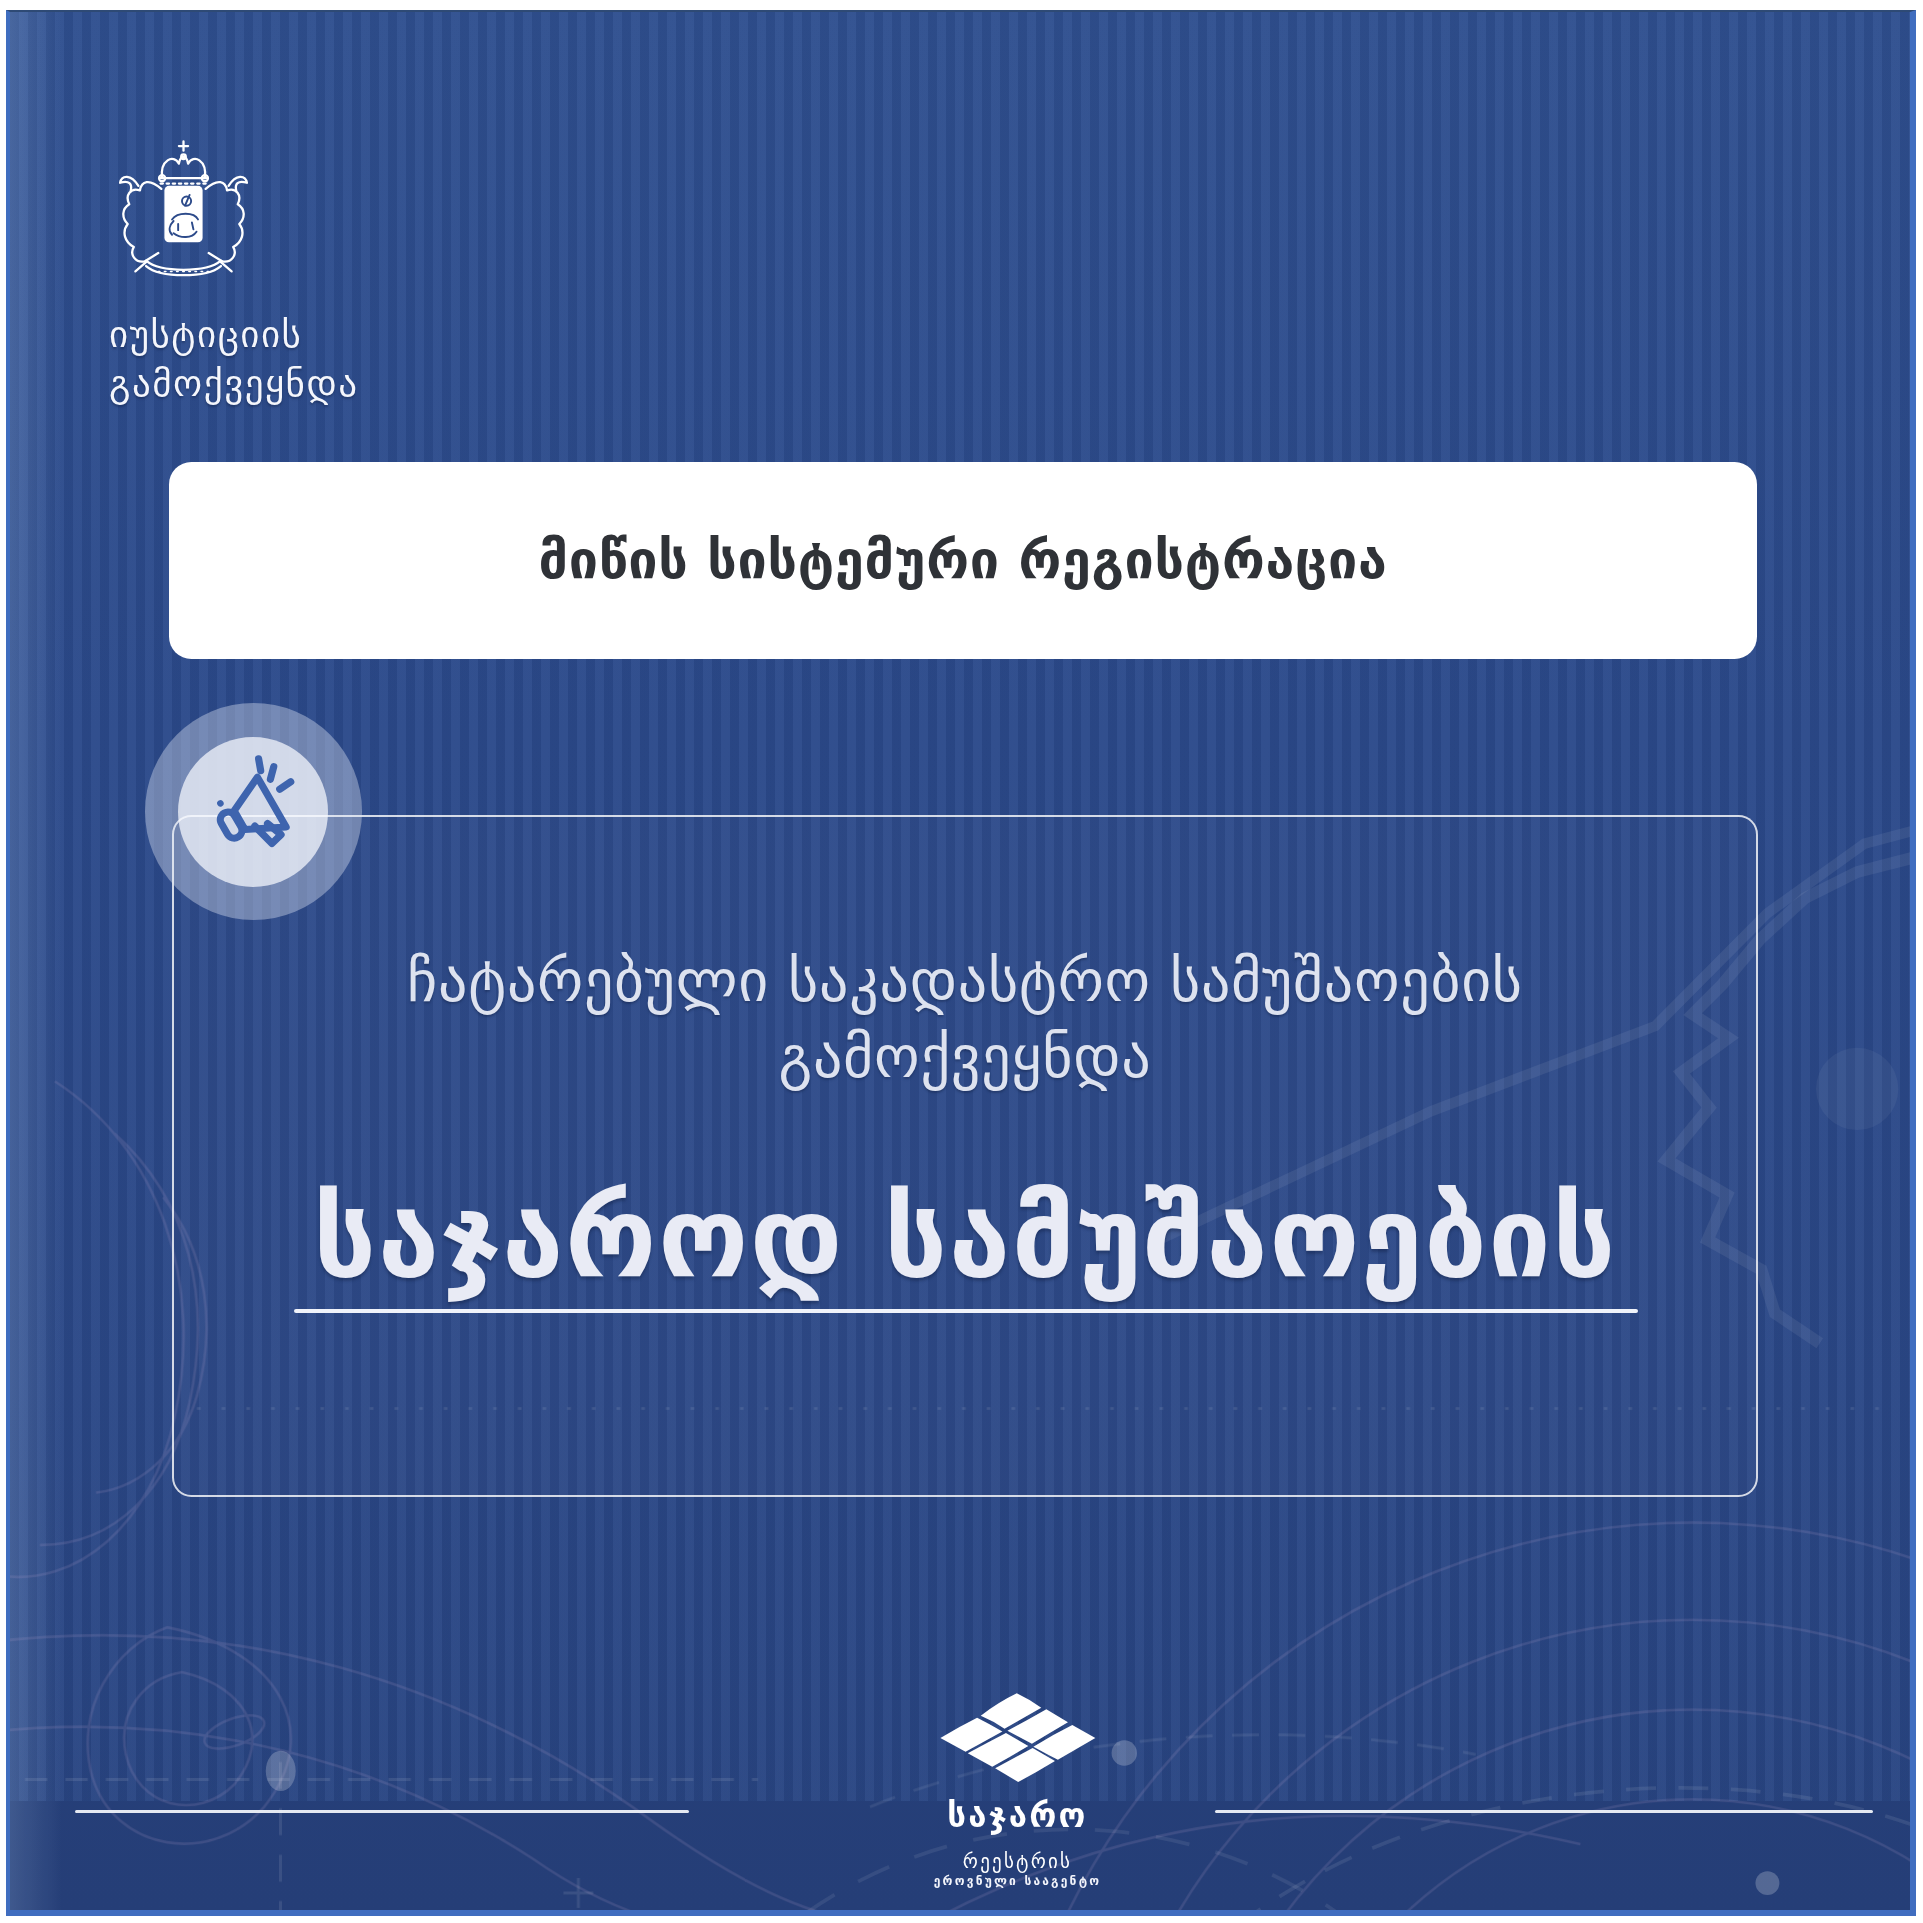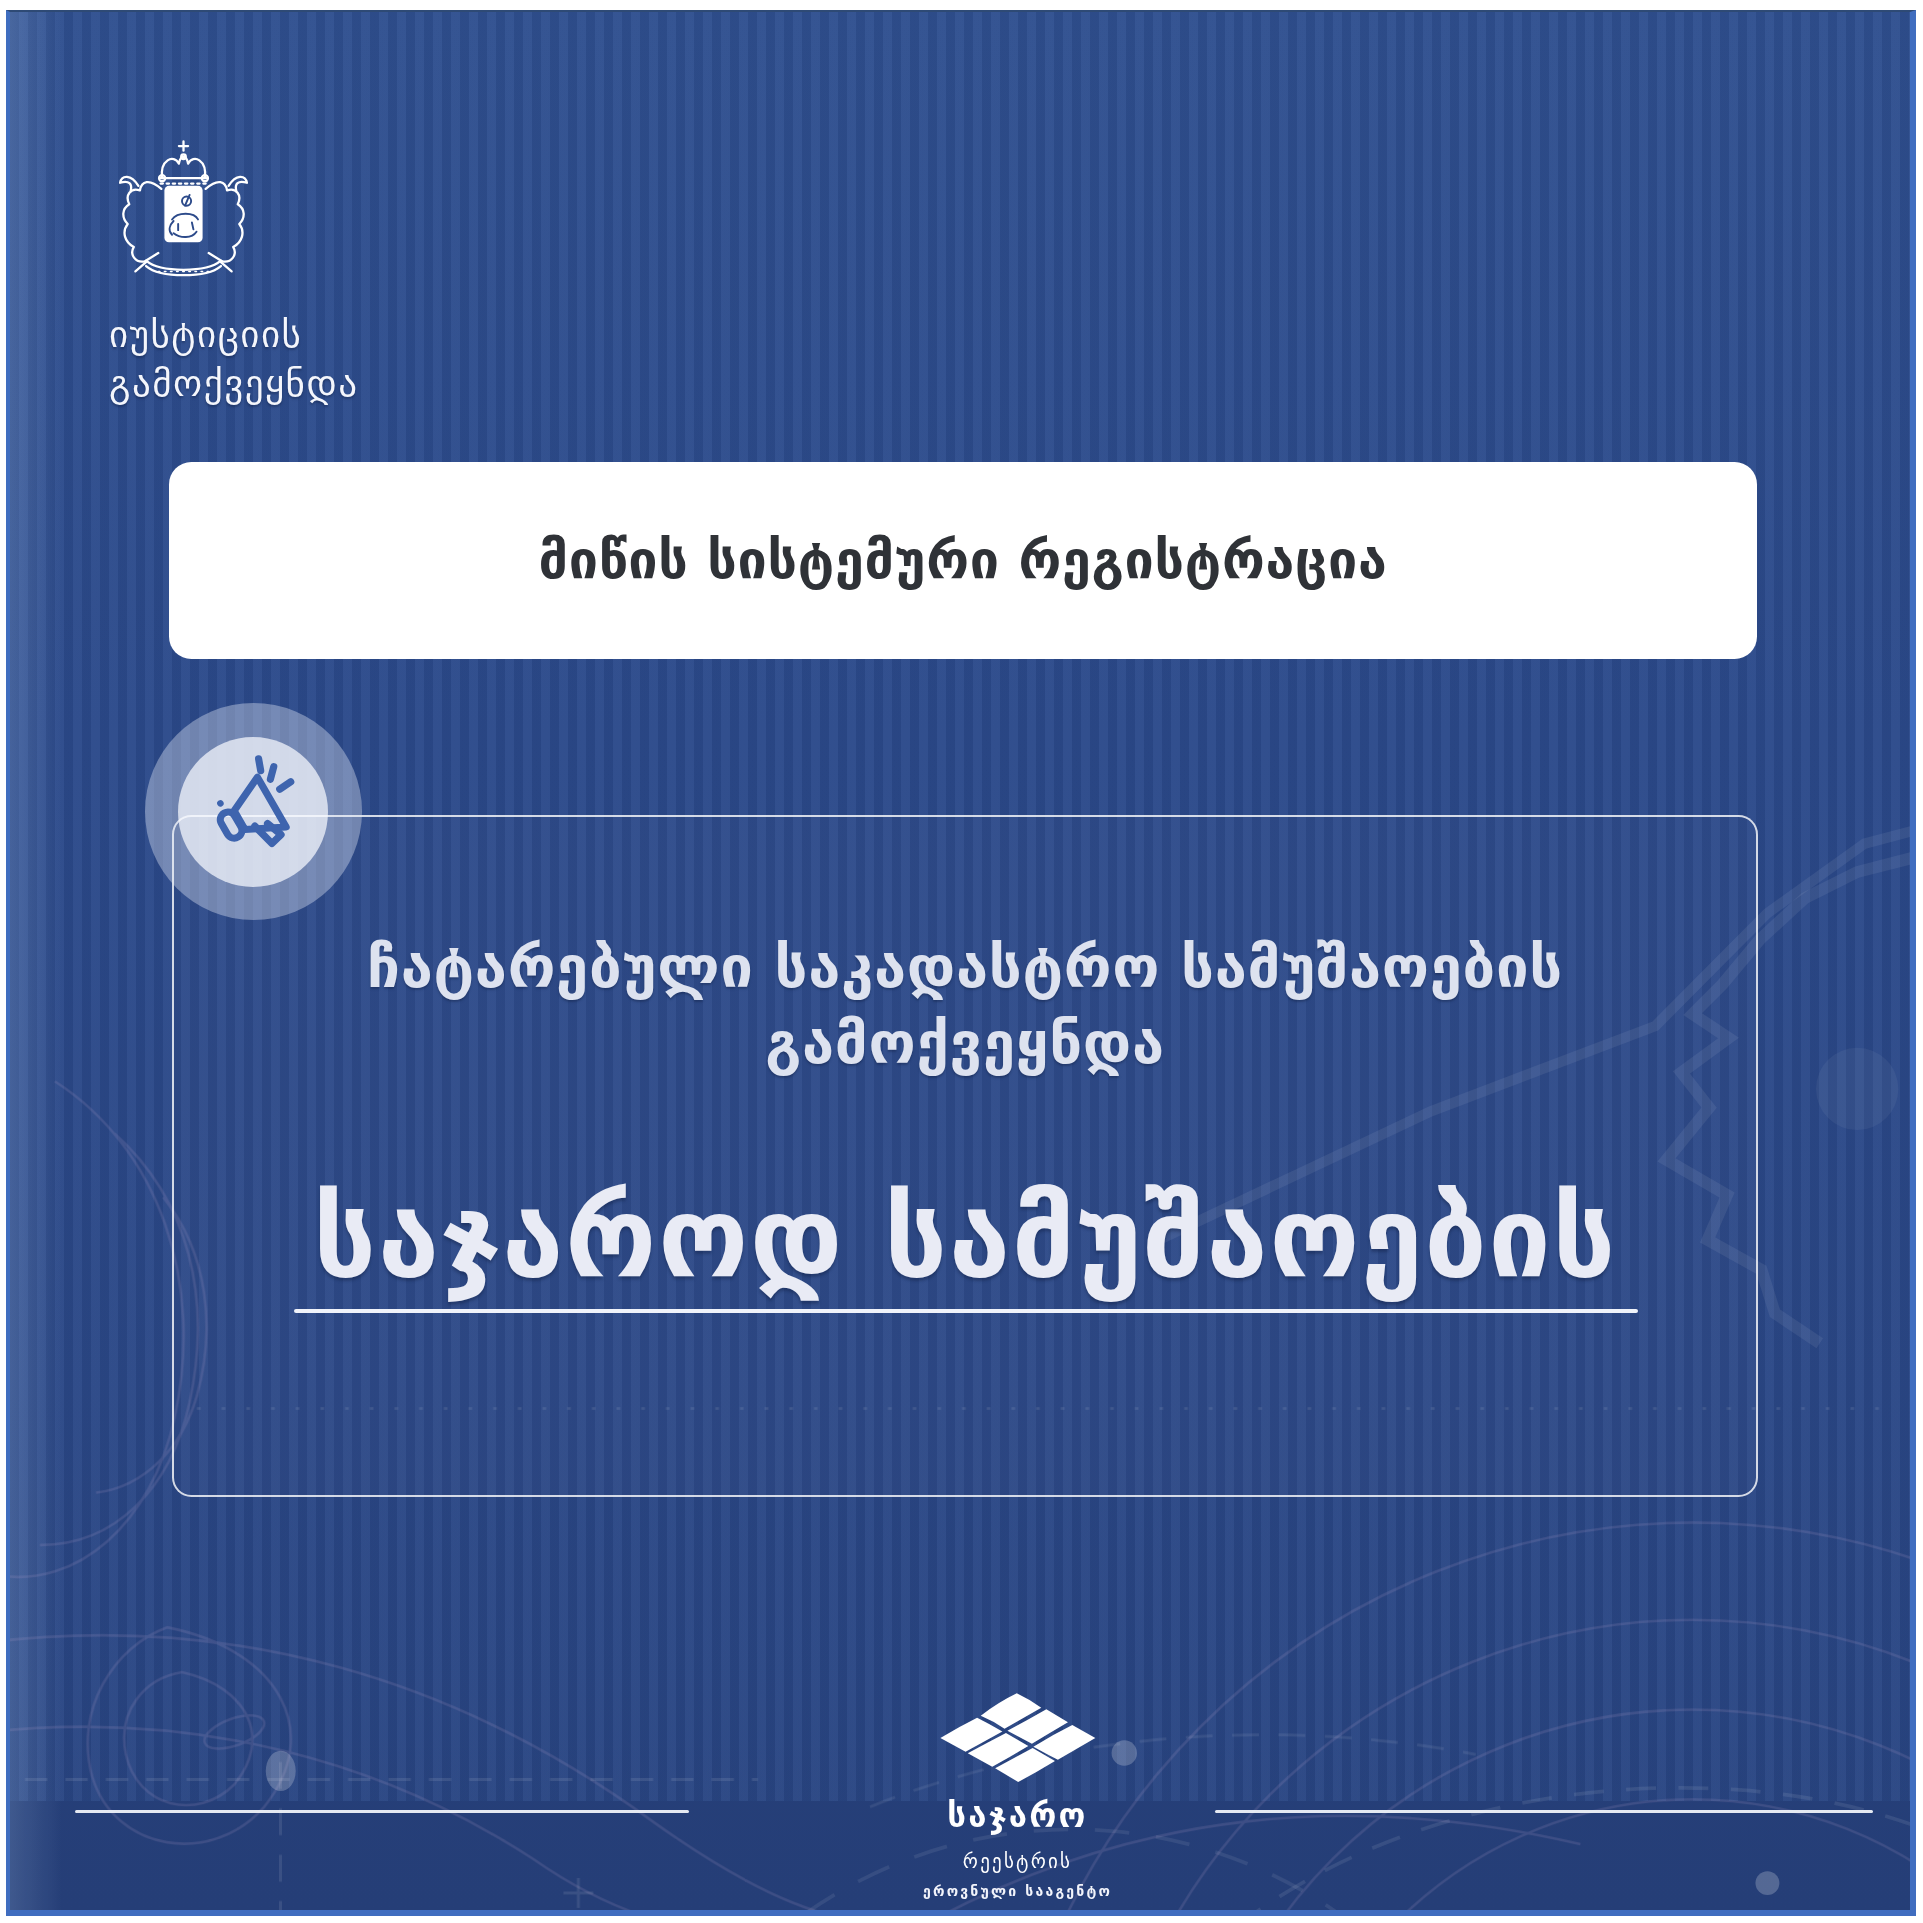--- a/index.html
+++ b/index.html
@@ -53,22 +53,22 @@
   .title-box .title-text{
     color:#2f3237;font-size:52px;font-weight:bold;letter-spacing:0.7px;white-space:nowrap;
   }
 
   .announce-card{
     position:absolute;left:162px;top:803px;width:1586px;height:682px;
     box-sizing:border-box;border:2.2px solid rgba(255,255,255,0.8);border-radius:19.4px;
     background:rgba(255,255,255,0.015);
   }
   .card-subtitle{
-    position:absolute;left:0;top:112px;width:100%;text-align:center;
-    color:#dde2ef;font-size:58px;font-weight:bold;line-height:76px;letter-spacing:0.7px;
+    position:absolute;left:0;top:126px;width:100%;text-align:center;
+    color:#dde2ef;font-size:58px;font-weight:normal;line-height:76px;letter-spacing:0.7px;
     text-shadow:0 2.2px 2.2px rgba(12,22,55,0.35);
   }
   .card-headline{
     position:absolute;left:0;top:357px;width:100%;text-align:center;
     color:#e9ebf5;font-size:111px;font-weight:bold;line-height:127px;letter-spacing:1.5px;white-space:nowrap;
     text-shadow:0 3px 3px rgba(12,22,55,0.35);
   }
   .card-underline{
     position:absolute;left:120px;top:492px;width:1344px;height:4.5px;
     background:#f0f3fa;border-radius:2.2px;
@@ -88,21 +88,21 @@
   .deco-line.seg1{left:65px;top:1798px;width:614px;}
   .deco-line.seg2{left:1205px;top:1798px;width:658px;}
 
   .agency-logo{
     position:absolute;left:843px;top:1675px;width:329px;text-align:center;
     color:#ffffff;
   }
   .agency-logo .parcels{display:block;margin:0 auto;}
   .logo-line1{font-size:33px;font-weight:bold;letter-spacing:2.2px;margin-top:7.5px;}
   .logo-line2{font-size:19px;font-weight:normal;letter-spacing:2.2px;margin-top:15px;}
-  .logo-line3{font-size:14px;font-weight:bold;letter-spacing:2.2px;margin-top:11px;color:#f2f4fb;}
+  .logo-line3{font-size:12px;font-weight:bold;letter-spacing:2.2px;margin-top:2px;color:#f2f4fb;}
 </style>
 </head>
 <body>
 
 <div class="panel">
 
   <div class="stripes"></div>
   <div class="left-glow"></div>
   <div class="bottom-band"></div>
 

